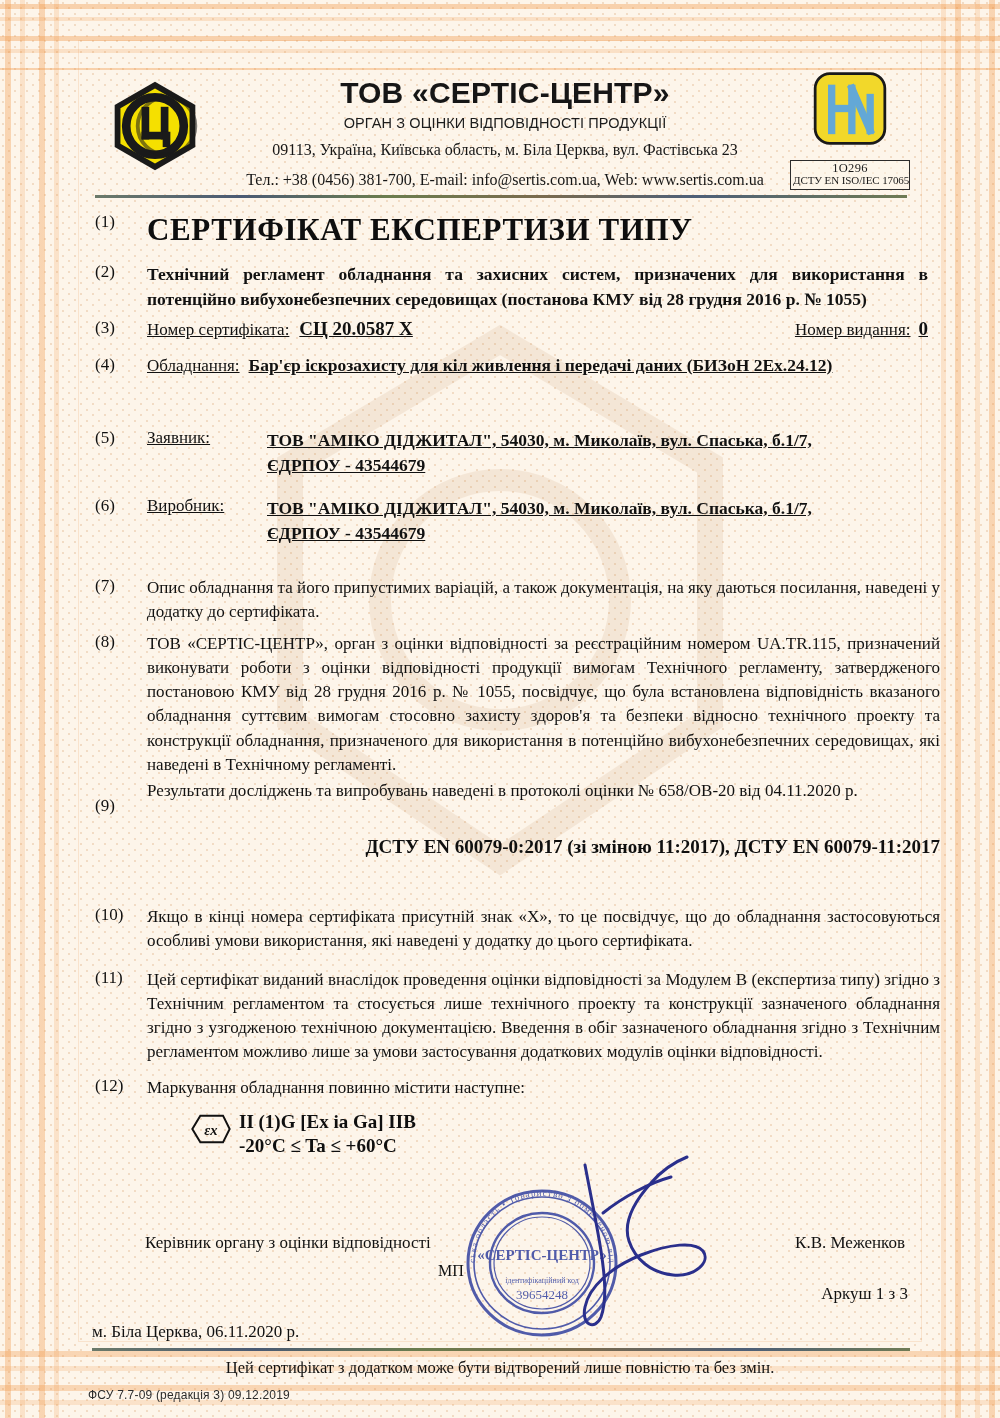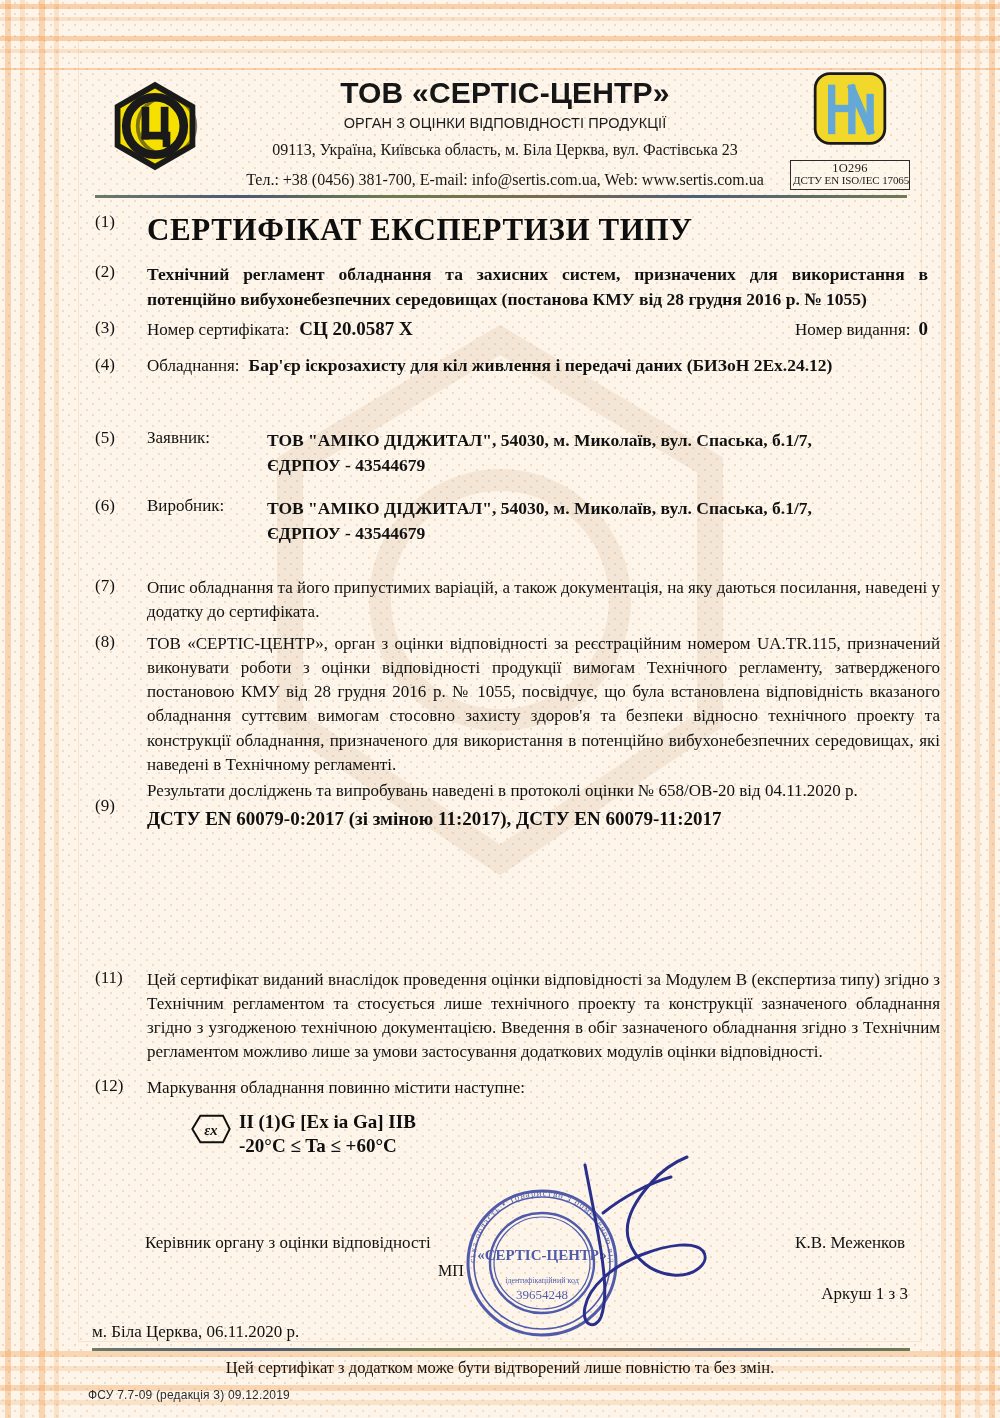--- a/index.html
+++ b/index.html
@@ -176,20 +176,21 @@
     font-weight: bold;
     letter-spacing: .6px;
     font-family: "Liberation Serif", serif;
     color: #0e0e0e;
   }
   .label-col {
     flex: 0 0 auto;
     font-size: 17px;
     font-family: "Liberation Serif", serif;
     color: #111;
+    text-decoration: underline;
   }
 
   .std-line {
     font-size: 19px;
     font-weight: bold;
     font-family: "Liberation Serif", serif;
     color: #0f0f0f;
   }
 
   .ex-row { display: flex; align-items: flex-start; }
@@ -354,24 +355,28 @@
       <div class="num">(8)</div>
       <div style="width:793px;">
         <div class="txt just">ТОВ «СЕРТІС-ЦЕНТР», орган з оцінки відповідності за реєстраційним номером UA.TR.115, призначений виконувати роботи з оцінки відповідності продукції вимогам Технічного регламенту, затвердженого постановою КМУ від 28 грудня 2016 р. № 1055, посвідчує, що була встановлена відповідність вказаного обладнання суттєвим вимогам стосовно захисту здоров'я та безпеки відносно технічного проекту та конструкції обладнання, призначеного для використання в потенційно вибухонебезпечних середовищах, які наведені в Технічному регламенті.</div>
         <div class="txt" style="margin-top:2px;">Результати досліджень та випробувань наведені в протоколі оцінки № 658/ОВ-20 від 04.11.2020 р.</div>
       </div>
     </div>
 
     <div class="row" style="left:95px; top:796px; width:845px;">
       <div class="num">(9)</div>
       <div style="width:793px;">
-        <div class="std-line" style="margin-top:12px;">ДСТУ EN 60079-0:2017 (зі зміною 11:2017), ДСТУ EN 60079-11:2017</div>
-      </div>
-    </div>
-
+        <div class="std-line" style="margin-top:40px;text-align:right;">ДСТУ EN 60079-0:2017 (зі зміною 11:2017), ДСТУ EN 60079-11:2017</div>
+      </div>
+    </div>
+
+    <div class="row" style="left:95px; top:905px; width:845px;">
+      <div class="num">(10)</div>
+      <div class="txt just" style="width:793px;">Якщо в кінці номера сертифіката присутній знак «Х», то це посвідчує, що до обладнання застосовуються особливі умови використання, які наведені у додатку до цього сертифіката.</div>
+    </div>
 
     <div class="row" style="left:95px; top:968px; width:845px;">
       <div class="num">(11)</div>
       <div class="txt just" style="width:793px;">Цей сертифікат виданий внаслідок проведення оцінки відповідності за Модулем В (експертиза типу) згідно з Технічним регламентом та стосується лише технічного проекту та конструкції зазначеного обладнання згідно з узгодженою технічною документацією. Введення в обіг зазначеного обладнання згідно з Технічним регламентом можливо лише за умови застосування додаткових модулів оцінки відповідності.</div>
     </div>
 
     <div class="row" style="left:95px; top:1076px; width:845px;">
       <div class="num">(12)</div>
       <div style="width:793px;">
         <div class="txt">Маркування обладнання повинно містити наступне:</div>

